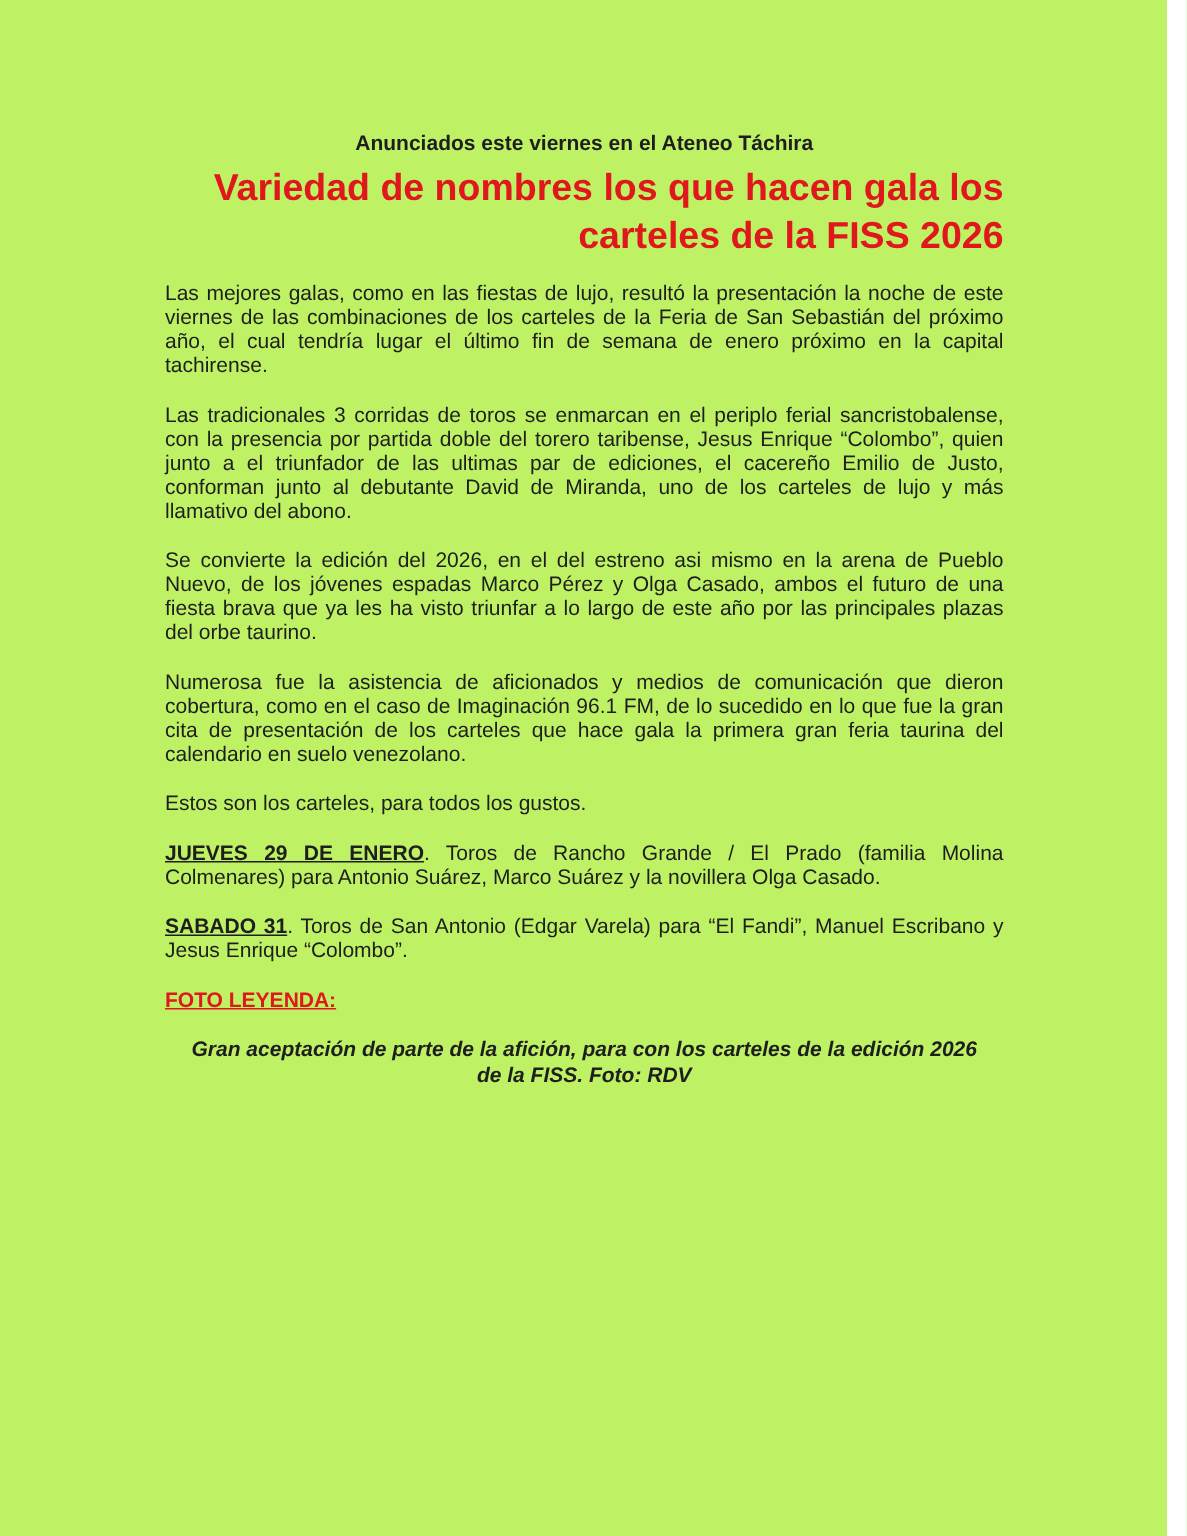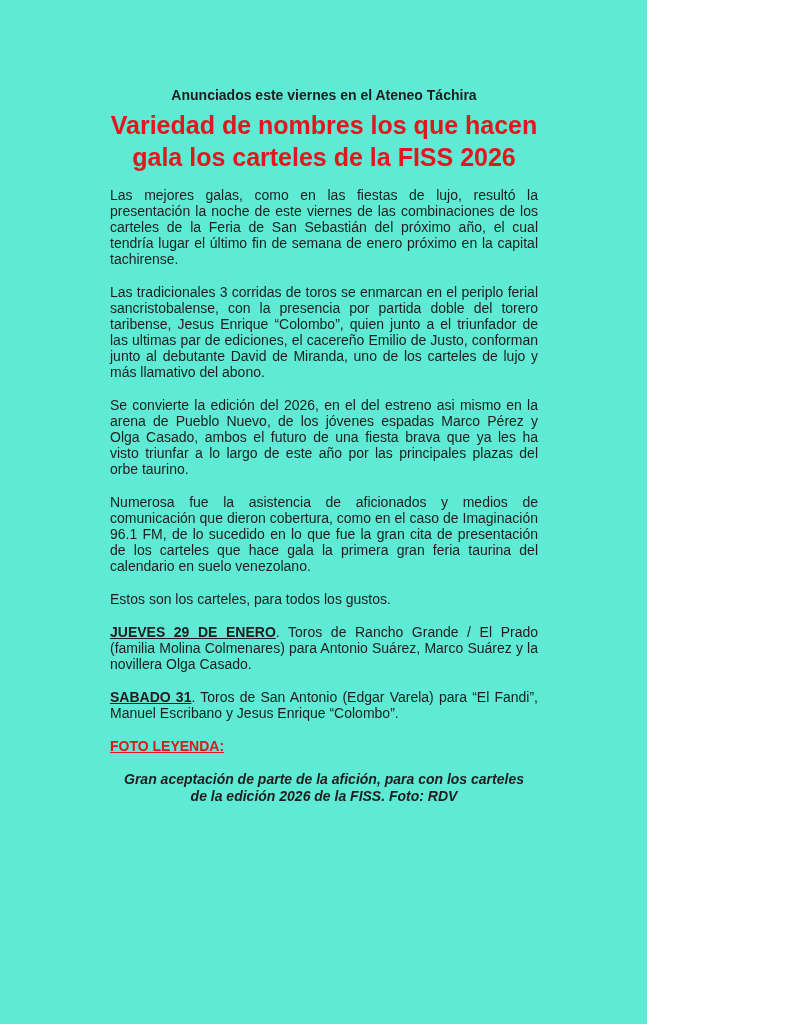--- a/index.html
+++ b/index.html
@@ -1,39 +1,39 @@
 <!DOCTYPE html>
 <html style="--accent: #e0171c;"><head>
 <meta charset="utf-8">
 <style>
   :root { --accent: #e0171c; --ink: #1e1e1e; }
   * { box-sizing: border-box; }
   html, body { margin: 0; padding: 0; background: #ffffff; }
   .page {
-    width: 647px;
+    width: 778px;
     height: 1024px;
-    background: #5eead4;
+    background: #bef264;
     padding: 87px 109px 0 110px;
     font-family: "Liberation Sans", sans-serif;
     color: var(--ink);
     overflow: hidden;
   }
   .kicker {
     font-size: 14px;
     line-height: 17px;
     font-weight: 700;
     text-align: center;
     margin: 0 0 5px 0;
   }
   .title {
     font-size: 25px;
     line-height: 32px;
     font-weight: 700;
     color: var(--accent);
-    text-align: center;
+    text-align: right;
     margin: 0 0 14px 0;
   }
   .byline {
     font-size: 14px;
     line-height: 18px;
     font-weight: 700;
     margin: 0 0 13px 0;
   }
   .para {
     font-size: 14px;

